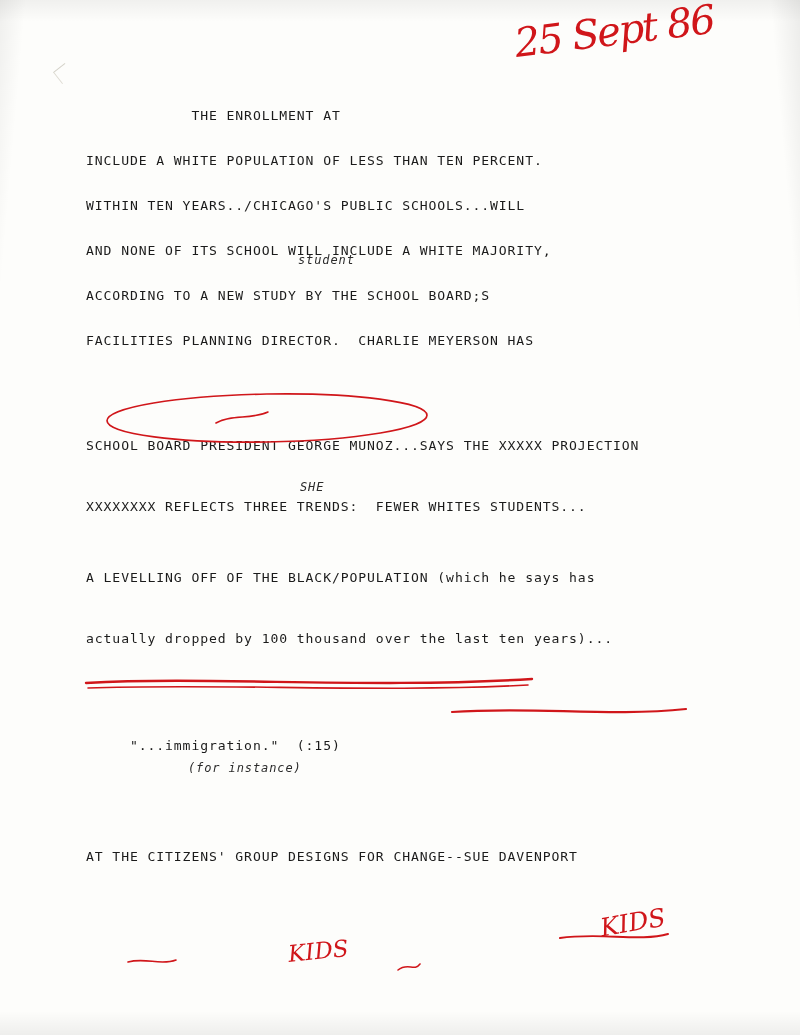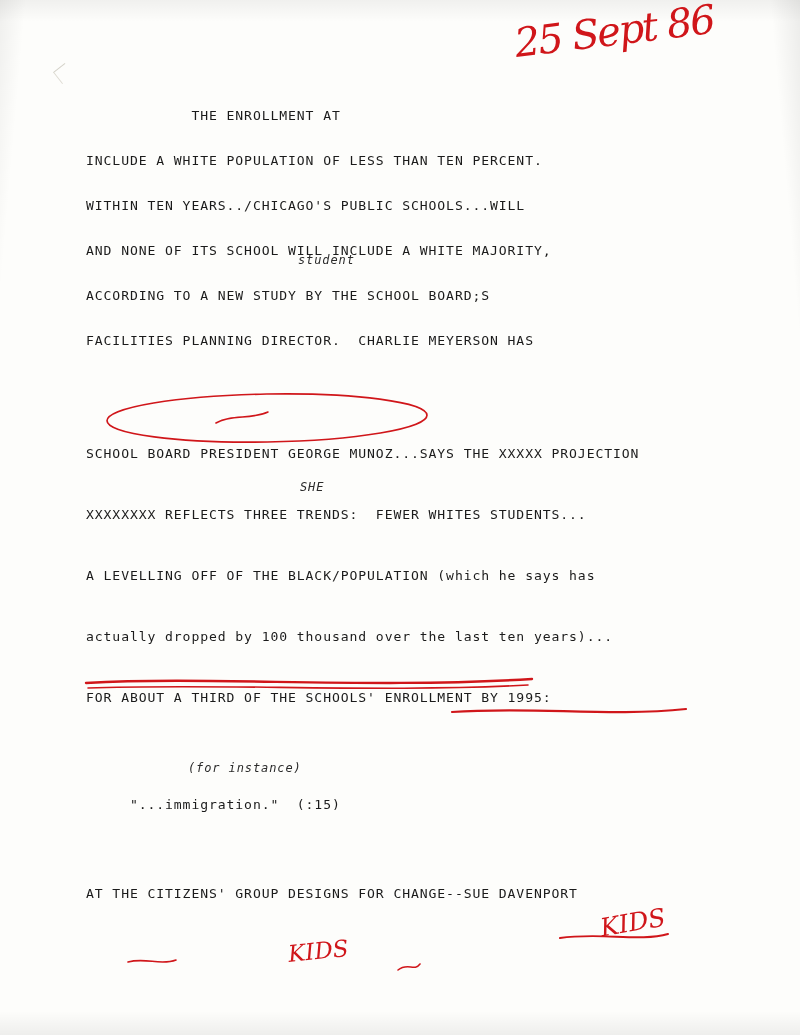--- a/index.html
+++ b/index.html
@@ -109,29 +109,28 @@
   <div class="corner-fold"></div>
 
   <div class="typed">
     <span class="line">            THE ENROLLMENT AT</span>
     <span class="line">INCLUDE A WHITE POPULATION OF LESS THAN TEN PERCENT.</span>
     <span class="line">WITHIN TEN YEARS../CHICAGO'S PUBLIC SCHOOLS...WILL</span>
     <span class="line">AND NONE OF ITS SCHOOL WILL INCLUDE A WHITE MAJORITY,</span>
     <span class="line">ACCORDING TO A NEW STUDY BY THE SCHOOL BOARD;S</span>
     <span class="line">FACILITIES PLANNING DIRECTOR.  CHARLIE MEYERSON HAS</span>
     <span class="line" style="height:14px"></span>
-    <span class="line" style="margin-top:24px">SCHOOL BOARD PRESIDENT GEORGE MUNOZ...SAYS THE XXXXX PROJECTION</span>
+    <span class="line" style="margin-top:16px">SCHOOL BOARD PRESIDENT GEORGE MUNOZ...SAYS THE XXXXX PROJECTION</span>
     <span class="line" style="margin-top:16px">XXXXXXXX REFLECTS THREE TRENDS:  FEWER WHITES STUDENTS...</span>
-    <span class="line" style="margin-top:16px">A LEVELLING OFF OF THE BLACK/POPULATION (which he says has</span>
+    <span class="line" style="margin-top:26px">A LEVELLING OFF OF THE BLACK/POPULATION (which he says has</span>
     <span class="line" style="margin-top:16px">actually dropped by 100 thousand over the last ten years)...</span>
-    <span class="line" style="margin-top:16px">FOR ABOUT A THIRD OF THE SCHOOLS' ENROLLMENT BY 1995:</span>
     <span class="line" style="height:14px"></span>
     <span class="line" style="margin-top:18px">     "...immigration."  (:15)</span>
     <span class="line" style="height:14px"></span>
-    <span class="line" style="">AT THE CITIZENS' GROUP DESIGNS FOR CHANGE--SUE DAVENPORT</span>
+    <span class="line" style="margin-top:22px">AT THE CITIZENS' GROUP DESIGNS FOR CHANGE--SUE DAVENPORT</span>
     
     
     
     
     
     
     
     
     
     

